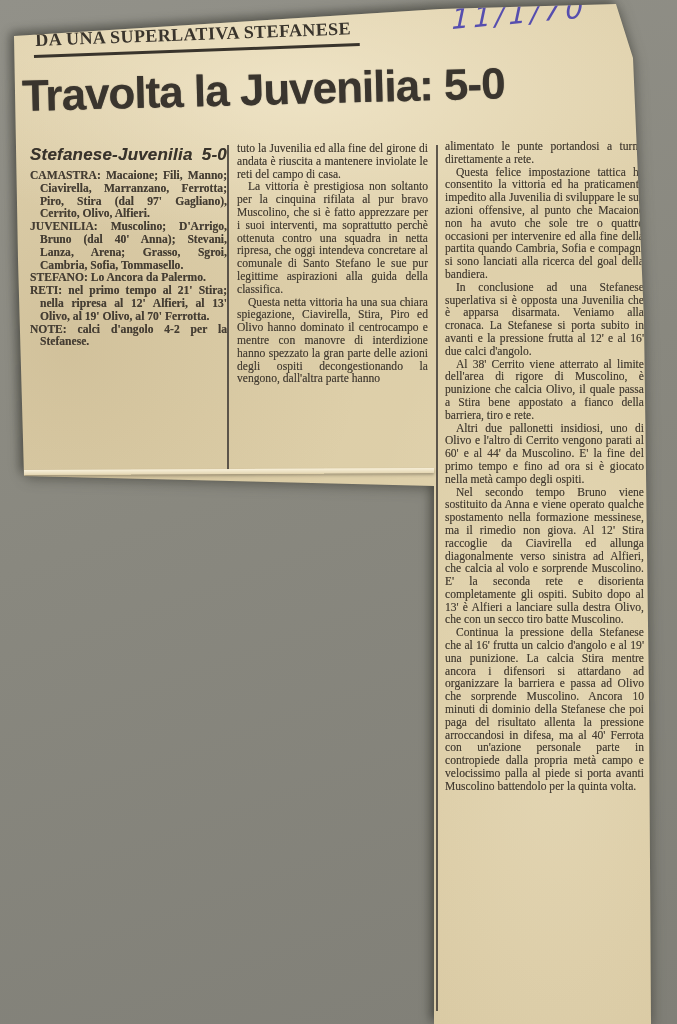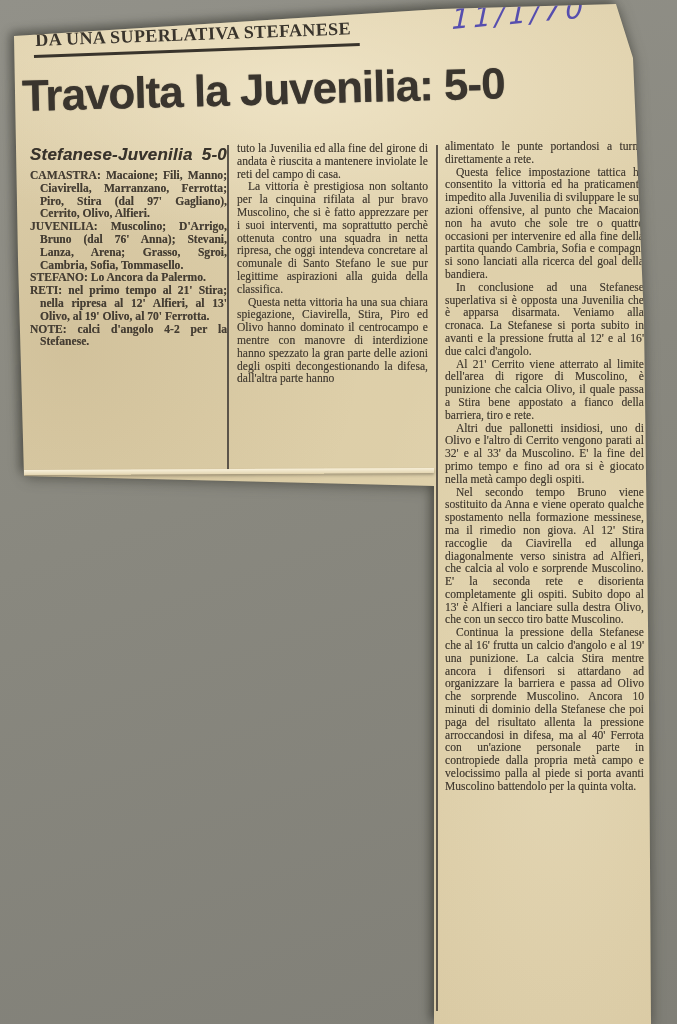--- a/index.html
+++ b/index.html
@@ -64,43 +64,43 @@
 
     <div class="headline">Travolta la Juvenilia: 5-0</div>
 
     <div class="col col-left">
       <div class="subhead">
         <span>Stefanese-Juvenilia</span>
         <span>5-0</span>
       </div>
       <div class="lineup">
         <p><span class="lbl">CAMASTRA:</span> <span>Macaione; Fili, Manno; Ciavirella, Marranzano, Ferrotta; Piro, Stira (dal 97' Gagliano), Cerrito, Olivo, Alfieri.</span></p>
-        <p><span class="lbl">JUVENILIA:</span> <span>Muscolino; D'Arrigo, Bruno (dal 76' Anna); Stevani, Lanza, Arena; Grasso, Sgroi, Cambria, Sofia, Tommasello.</span></p>
+        <p><span class="lbl">JUVENILIA:</span> <span>Muscolino; D'Arrigo, Bruno (dal 40' Anna); Stevani, Lanza, Arena; Grasso, Sgroi, Cambria, Sofia, Tommasello.</span></p>
         <p><span class="lbl">STEFANO:</span> <span>Lo Ancora da Palermo.</span></p>
         <p><span class="lbl">RETI:</span> <span>nel primo tempo al 21' Stira; nella ripresa al 12' Alfieri, al 13' Olivo, al 19' Olivo, al 70' Ferrotta.</span></p>
         <p><span class="lbl">NOTE:</span> <span>calci d'angolo 4-2 per la Stefanese.</span></p>
       </div>
     </div>
 
     <div class="rule rule-1"></div>
 
     <div class="col col-mid">
       <p>tuto la Juvenilia ed alla fine del girone di andata è riuscita a mantenere inviolate le reti del campo di casa.</p>
       <p class="indent">La vittoria è prestigiosa non soltanto per la cinquina rifilata al pur bravo Muscolino, che si è fatto apprezzare per i suoi interventi, ma soprattutto perchè ottenuta contro una squadra in netta ripresa, che oggi intendeva concretare al comunale di Santo Stefano le sue pur legittime aspirazioni alla guida della classifica.</p>
-      <p class="indent">Questa netta vittoria ha una sua chiara spiegazione, Ciavirella, Stira, Piro ed Olivo hanno dominato il centrocampo e mentre con manovre di interdizione hanno spezzato la gran parte delle azioni degli ospiti decongestionando la difesa, dall'altra parte hanno</p>
+      <p class="indent">Questa netta vittoria ha una sua chiara spiegazione, Ciavirella, Stira, Piro ed Olivo hanno dominato il centrocampo e mentre con manovre di interdizione hanno spezzato la gran parte delle azioni degli ospiti decongestionando la vengono, dall'altra parte hanno</p>
     </div>
 
     <div class="rule rule-2"></div>
 
     <div class="col col-right">
       <p>alimentato le punte portandosi a turno direttamente a rete.</p>
       <p class="indent">Questa felice impostazione tattica ha consentito la vittoria ed ha praticamente impedito alla Juvenilia di sviluppare le sue azioni offensive, al punto che Macaione non ha avuto che sole tre o quattro occasioni per intervenire ed alla fine della partita quando Cambria, Sofia e compagni si sono lanciati alla ricerca del goal della bandiera.</p>
       <p class="indent">In conclusione ad una Stefanese superlativa si è opposta una Juvenilia che è apparsa disarmata. Veniamo alla cronaca. La Stefanese si porta subito in avanti e la pressione frutta al 12' e al 16' due calci d'angolo.</p>
-      <p class="indent">Al 21' Cerrito viene atterrato al limite dell'area di rigore di Muscolino, è punizione che calcia Olivo, il quale passa a Stira bene appostato a fianco della barriera, tiro e rete.</p>
-      <p class="indent">Altri due pallonetti insidiosi, uno di Olivo e l'altro di Cerrito vengono parati al 32' e al 33' da Muscolino. E' la fine del primo tempo e fino ad ora si è giocato nella metà campo degli ospiti.</p>
+      <p class="indent">Al 38' Cerrito viene atterrato al limite dell'area di rigore di Muscolino, è punizione che calcia Olivo, il quale passa a Stira bene appostato a fianco della barriera, tiro e rete.</p>
+      <p class="indent">Altri due pallonetti insidiosi, uno di Olivo e l'altro di Cerrito vengono parati al 60' e al 44' da Muscolino. E' la fine del primo tempo e fino ad ora si è giocato nella metà campo degli ospiti.</p>
       <p class="indent">Nel secondo tempo Bruno viene sostituito da Anna e viene operato qualche spostamento nella formazione messinese, ma il rimedio non giova. Al 12' Stira raccoglie da Ciavirella ed allunga diagonalmente verso sinistra ad Alfieri, che calcia al volo e sorprende Muscolino. E' la seconda rete e disorienta completamente gli ospiti. Subito dopo al 13' è Alfieri a lanciare sulla destra Olivo, che con un secco tiro batte Muscolino.</p>
       <p class="indent">Continua la pressione della Stefanese che al 16' frutta un calcio d'angolo e al 19' una punizione. La calcia Stira mentre ancora i difensori si attardano ad organizzare la barriera e passa ad Olivo che sorprende Muscolino. Ancora 10 minuti di dominio della Stefanese che poi paga del risultato allenta la pressione arroccandosi in difesa, ma al 40' Ferrota con un'azione personale parte in contropiede dalla propria metà campo e velocissimo palla al piede si porta avanti Muscolino battendolo per la quinta volta.</p>
     </div>
 
     <div class="cut-edge"></div>
 
   </div>
 </div>
 
 </body></html>

